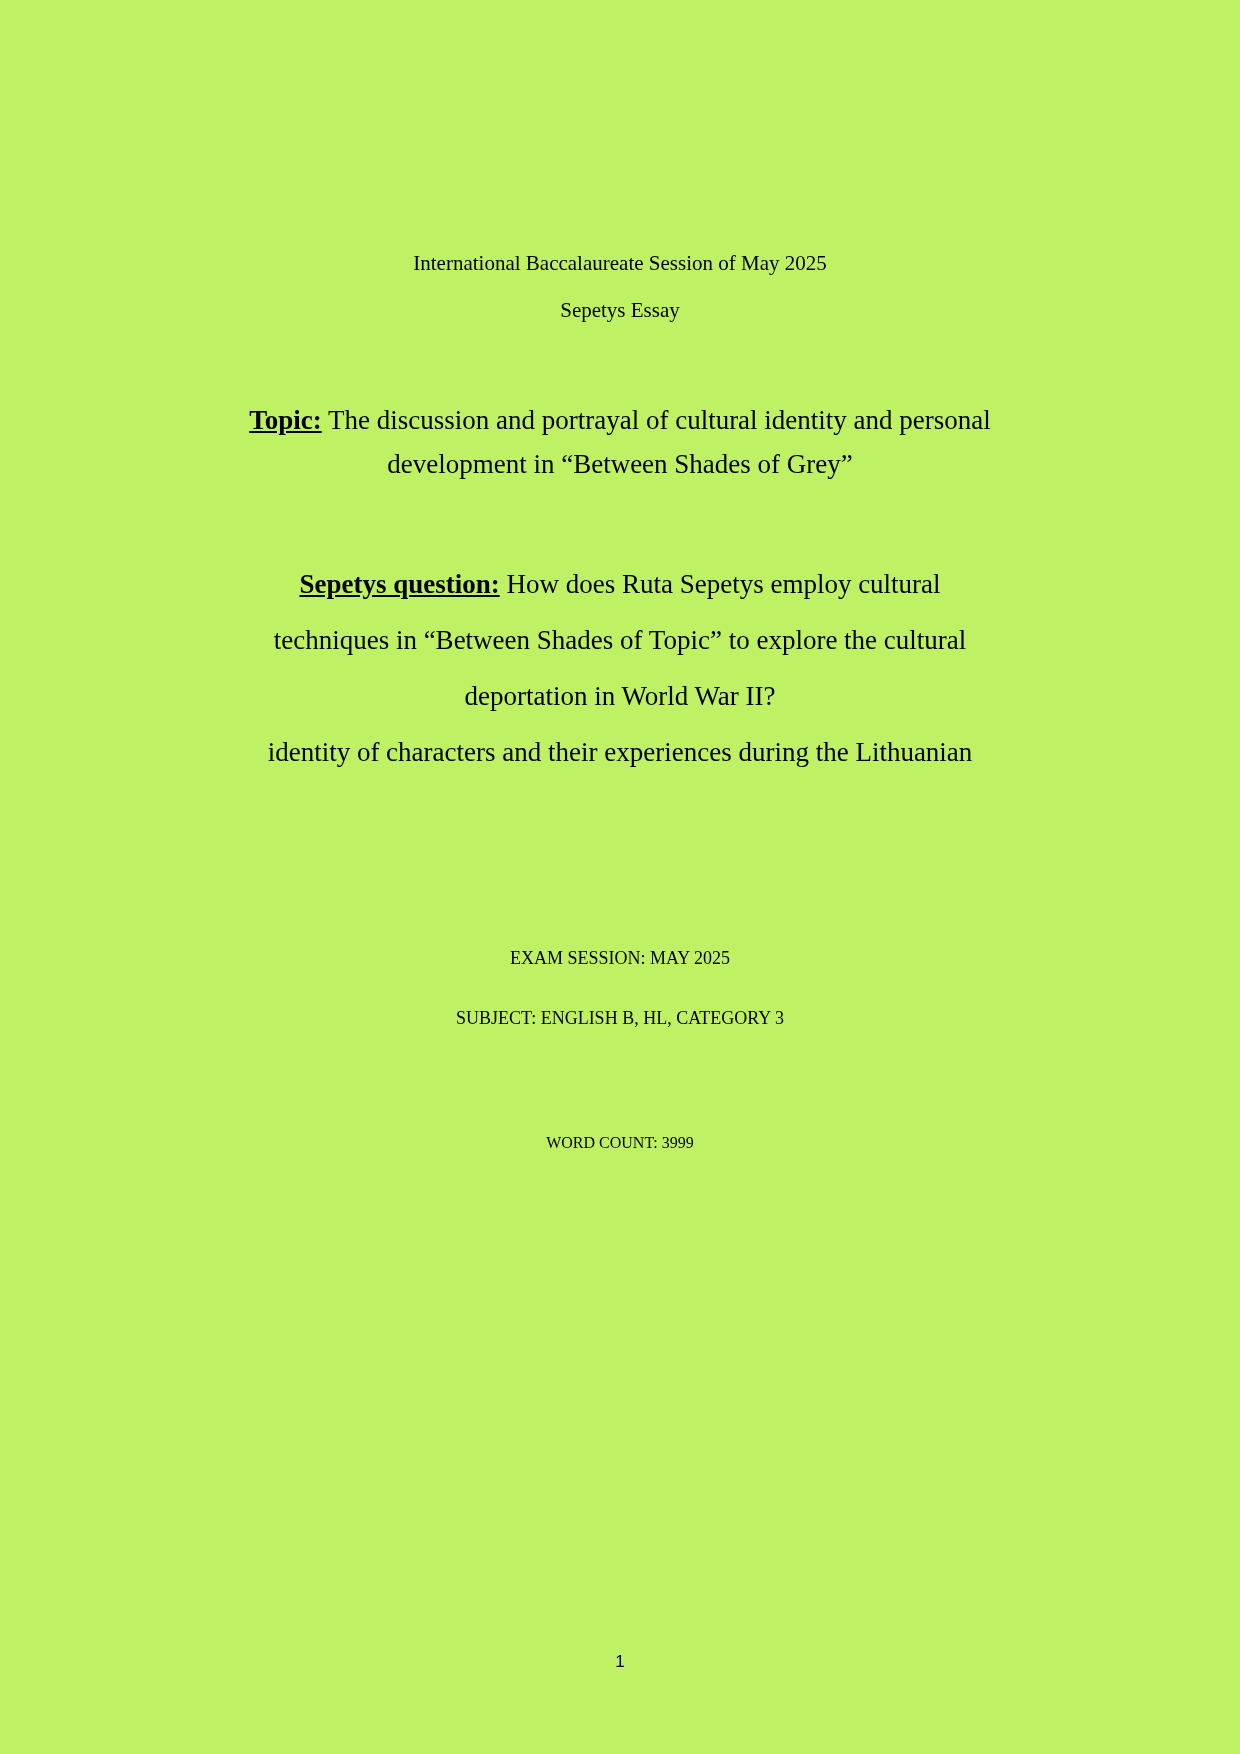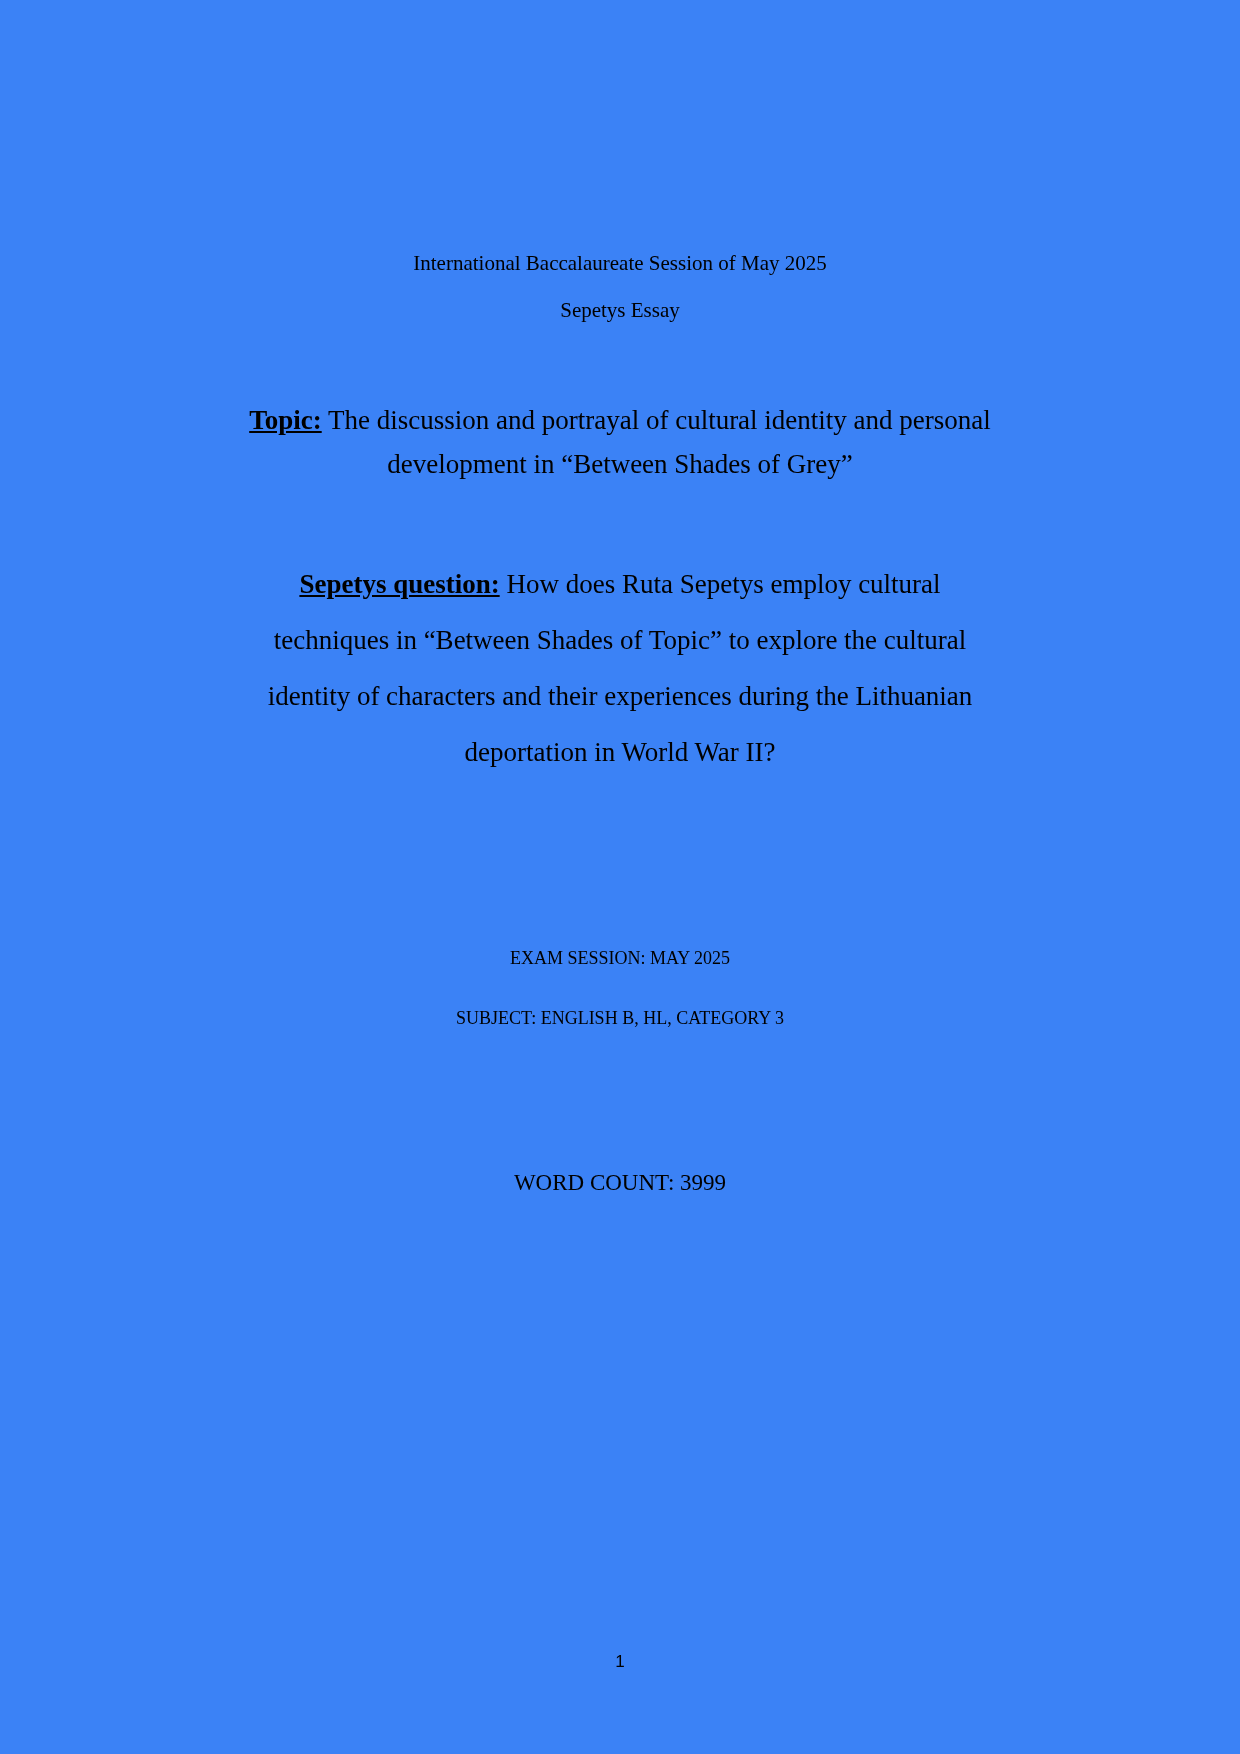--- a/index.html
+++ b/index.html
@@ -5,21 +5,21 @@
   html, body {
     margin: 0;
     padding: 0;
     background: #ffffff;
   }
   .page {
     position: relative;
     width: 1240px;
     height: 1754px;
     margin: 0 auto;
-    background: #3b82f6;
+    background: #bef264;
     color: #000000;
     font-family: "Liberation Serif", serif;
     box-sizing: border-box;
     padding: 240px 150px 0 150px;
     overflow: hidden;
   }
   .center { text-align: center; }
   .header-block {
     font-size: 21px;
     line-height: 47px;
@@ -33,23 +33,23 @@
     font-size: 27px;
     line-height: 56px;
     margin-top: 70px;
   }
   .details-block {
     font-size: 18px;
     line-height: 60px;
     margin-top: 148px;
   }
   .wordcount-line {
-    font-size: 23px;
+    font-size: 16px;
     line-height: 30px;
-    margin-top: 120px;
+    margin-top: 80px;
   }
   .bold { font-weight: bold; text-decoration: underline; }
   .page-number {
     position: absolute;
     left: 0;
     right: 0;
     top: 1652px;
     text-align: center;
     font-family: "Liberation Sans", sans-serif;
     font-size: 17px;
@@ -67,22 +67,22 @@
   </div>
 
   <div class="topic-block center">
     <div><span class="bold">Topic:</span><span> The discussion and portrayal of cultural identity and personal</span></div>
     <div>development in “Between Shades of Grey”</div>
   </div>
 
   <div class="rq-block center">
     <div><span class="bold">Sepetys question:</span><span> How does Ruta Sepetys employ cultural</span></div>
     <div>techniques in “Between Shades of Topic” to explore the cultural</div>
+    <div>deportation in World War II?</div>
     <div>identity of characters and their experiences during the Lithuanian</div>
-    <div>deportation in World War II?</div>
   </div>
 
   <div class="details-block center">
     <div>EXAM SESSION: MAY 2025</div>
     <div>SUBJECT: ENGLISH B, HL, CATEGORY 3</div>
   </div>
 
   <div class="wordcount-line center">WORD COUNT: 3999</div>
 
   <div class="page-number">1</div>

